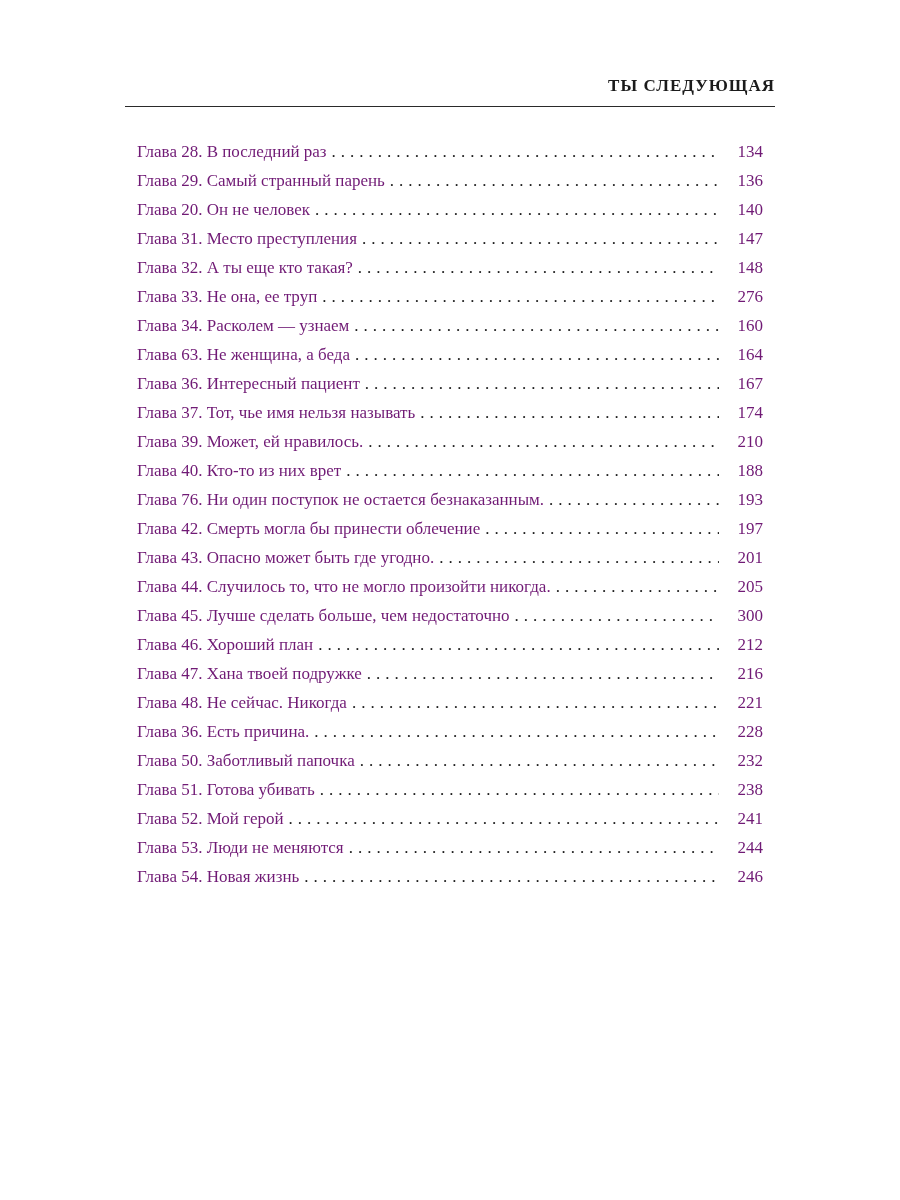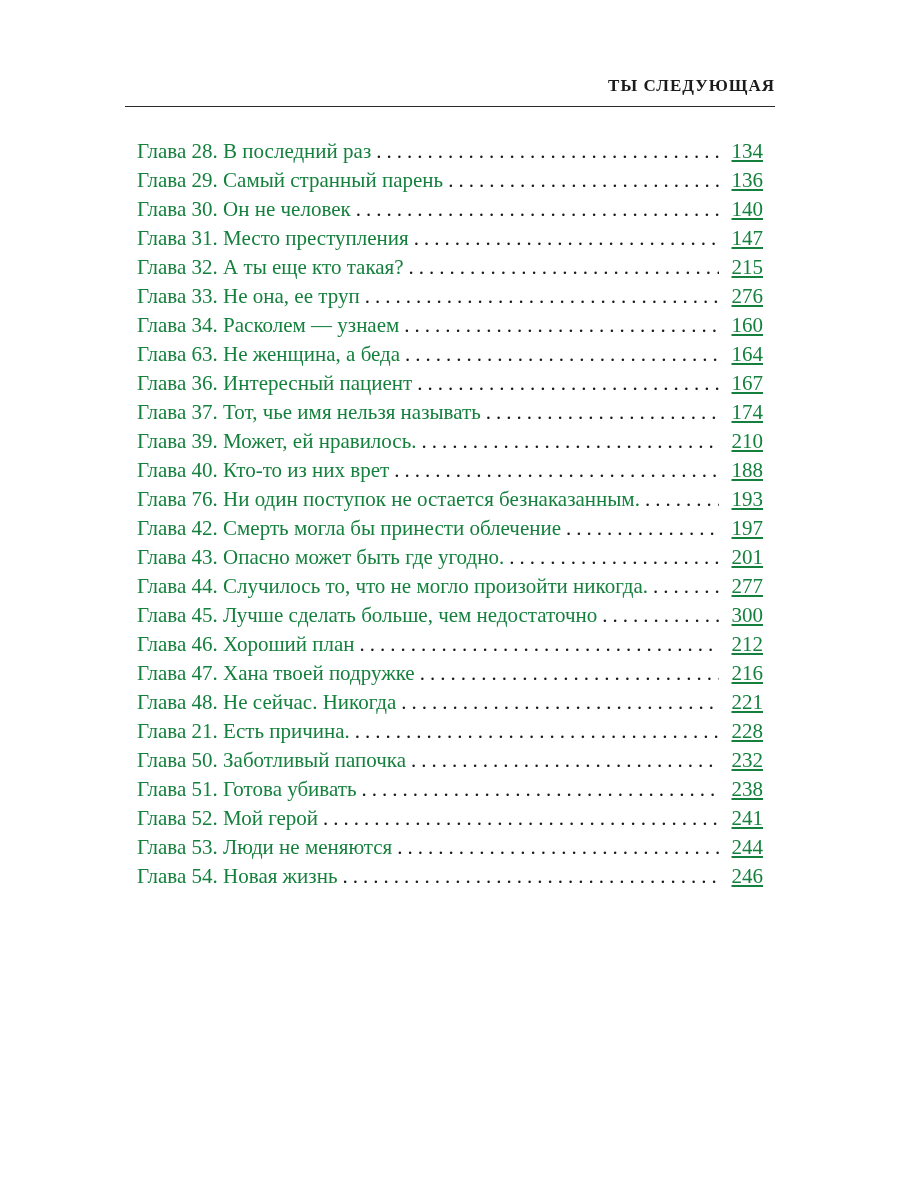--- a/index.html
+++ b/index.html
@@ -32,23 +32,23 @@
     margin: 10px 125px 0 125px;
     border-bottom: 1.5px solid #2a2a2a;
   }
   .toc {
     margin-top: 30px;
     padding: 0 137px;
   }
   .toc-entry {
     display: flex;
     align-items: flex-end;
-    font-size: 21px;
+    font-size: 17px;
     line-height: 29px;
-    color: #15803d;
+    color: #701a75;
   }
   .toc-entry-label {
     flex: 0 1 auto;
     white-space: normal;
   }
   .dot-leader {
     flex: 1 1 0;
     min-width: 24px;
     overflow: hidden;
     white-space: nowrap;
@@ -58,21 +58,20 @@
   .dot-leader::after {
     content: "..................................................................................................................................";
     letter-spacing: 5px;
     color: #1b1b1b;
   }
   .toc-entry-page {
     flex: 0 0 auto;
     min-width: 40px;
     text-align: right;
     line-height: 29px;
-    text-decoration: underline;
   }
 </style>
 </head>
 <body>
 
 <div class="page">
 
   <div class="running-header">
     <span class="running-title">ТЫ СЛЕДУЮЩАЯ</span>
   </div>
@@ -86,35 +85,35 @@
     <span class="toc-entry-page">134</span>
   </div>
 
   <div class="toc-entry">
     <span class="toc-entry-label">Глава 29. Самый странный парень</span>
     <span class="dot-leader"></span>
     <span class="toc-entry-page">136</span>
   </div>
 
   <div class="toc-entry">
-    <span class="toc-entry-label">Глава 30. Он не человек</span>
+    <span class="toc-entry-label">Глава 20. Он не человек</span>
     <span class="dot-leader"></span>
     <span class="toc-entry-page">140</span>
   </div>
 
   <div class="toc-entry">
     <span class="toc-entry-label">Глава 31. Место преступления</span>
     <span class="dot-leader"></span>
     <span class="toc-entry-page">147</span>
   </div>
 
   <div class="toc-entry">
     <span class="toc-entry-label">Глава 32. А ты еще кто такая?</span>
     <span class="dot-leader"></span>
-    <span class="toc-entry-page">215</span>
+    <span class="toc-entry-page">148</span>
   </div>
 
   <div class="toc-entry">
     <span class="toc-entry-label">Глава 33. Не она, ее труп</span>
     <span class="dot-leader"></span>
     <span class="toc-entry-page">276</span>
   </div>
 
   <div class="toc-entry">
     <span class="toc-entry-label">Глава 34. Расколем — узнаем</span>
@@ -167,21 +166,21 @@
 
   <div class="toc-entry">
     <span class="toc-entry-label">Глава 43. Опасно может быть где угодно.</span>
     <span class="dot-leader"></span>
     <span class="toc-entry-page">201</span>
   </div>
 
   <div class="toc-entry">
     <span class="toc-entry-label">Глава 44. Случилось то, что не могло произойти никогда.</span>
     <span class="dot-leader"></span>
-    <span class="toc-entry-page">277</span>
+    <span class="toc-entry-page">205</span>
   </div>
 
   <div class="toc-entry">
     <span class="toc-entry-label">Глава 45. Лучше сделать больше, чем недостаточно</span>
     <span class="dot-leader"></span>
     <span class="toc-entry-page">300</span>
   </div>
 
   <div class="toc-entry">
     <span class="toc-entry-label">Глава 46. Хороший план</span>
@@ -195,21 +194,21 @@
     <span class="toc-entry-page">216</span>
   </div>
 
   <div class="toc-entry">
     <span class="toc-entry-label">Глава 48. Не сейчас. Никогда</span>
     <span class="dot-leader"></span>
     <span class="toc-entry-page">221</span>
   </div>
 
   <div class="toc-entry">
-    <span class="toc-entry-label">Глава 21. Есть причина.</span>
+    <span class="toc-entry-label">Глава 36. Есть причина.</span>
     <span class="dot-leader"></span>
     <span class="toc-entry-page">228</span>
   </div>
 
   <div class="toc-entry">
     <span class="toc-entry-label">Глава 50. Заботливый папочка</span>
     <span class="dot-leader"></span>
     <span class="toc-entry-page">232</span>
   </div>
 

